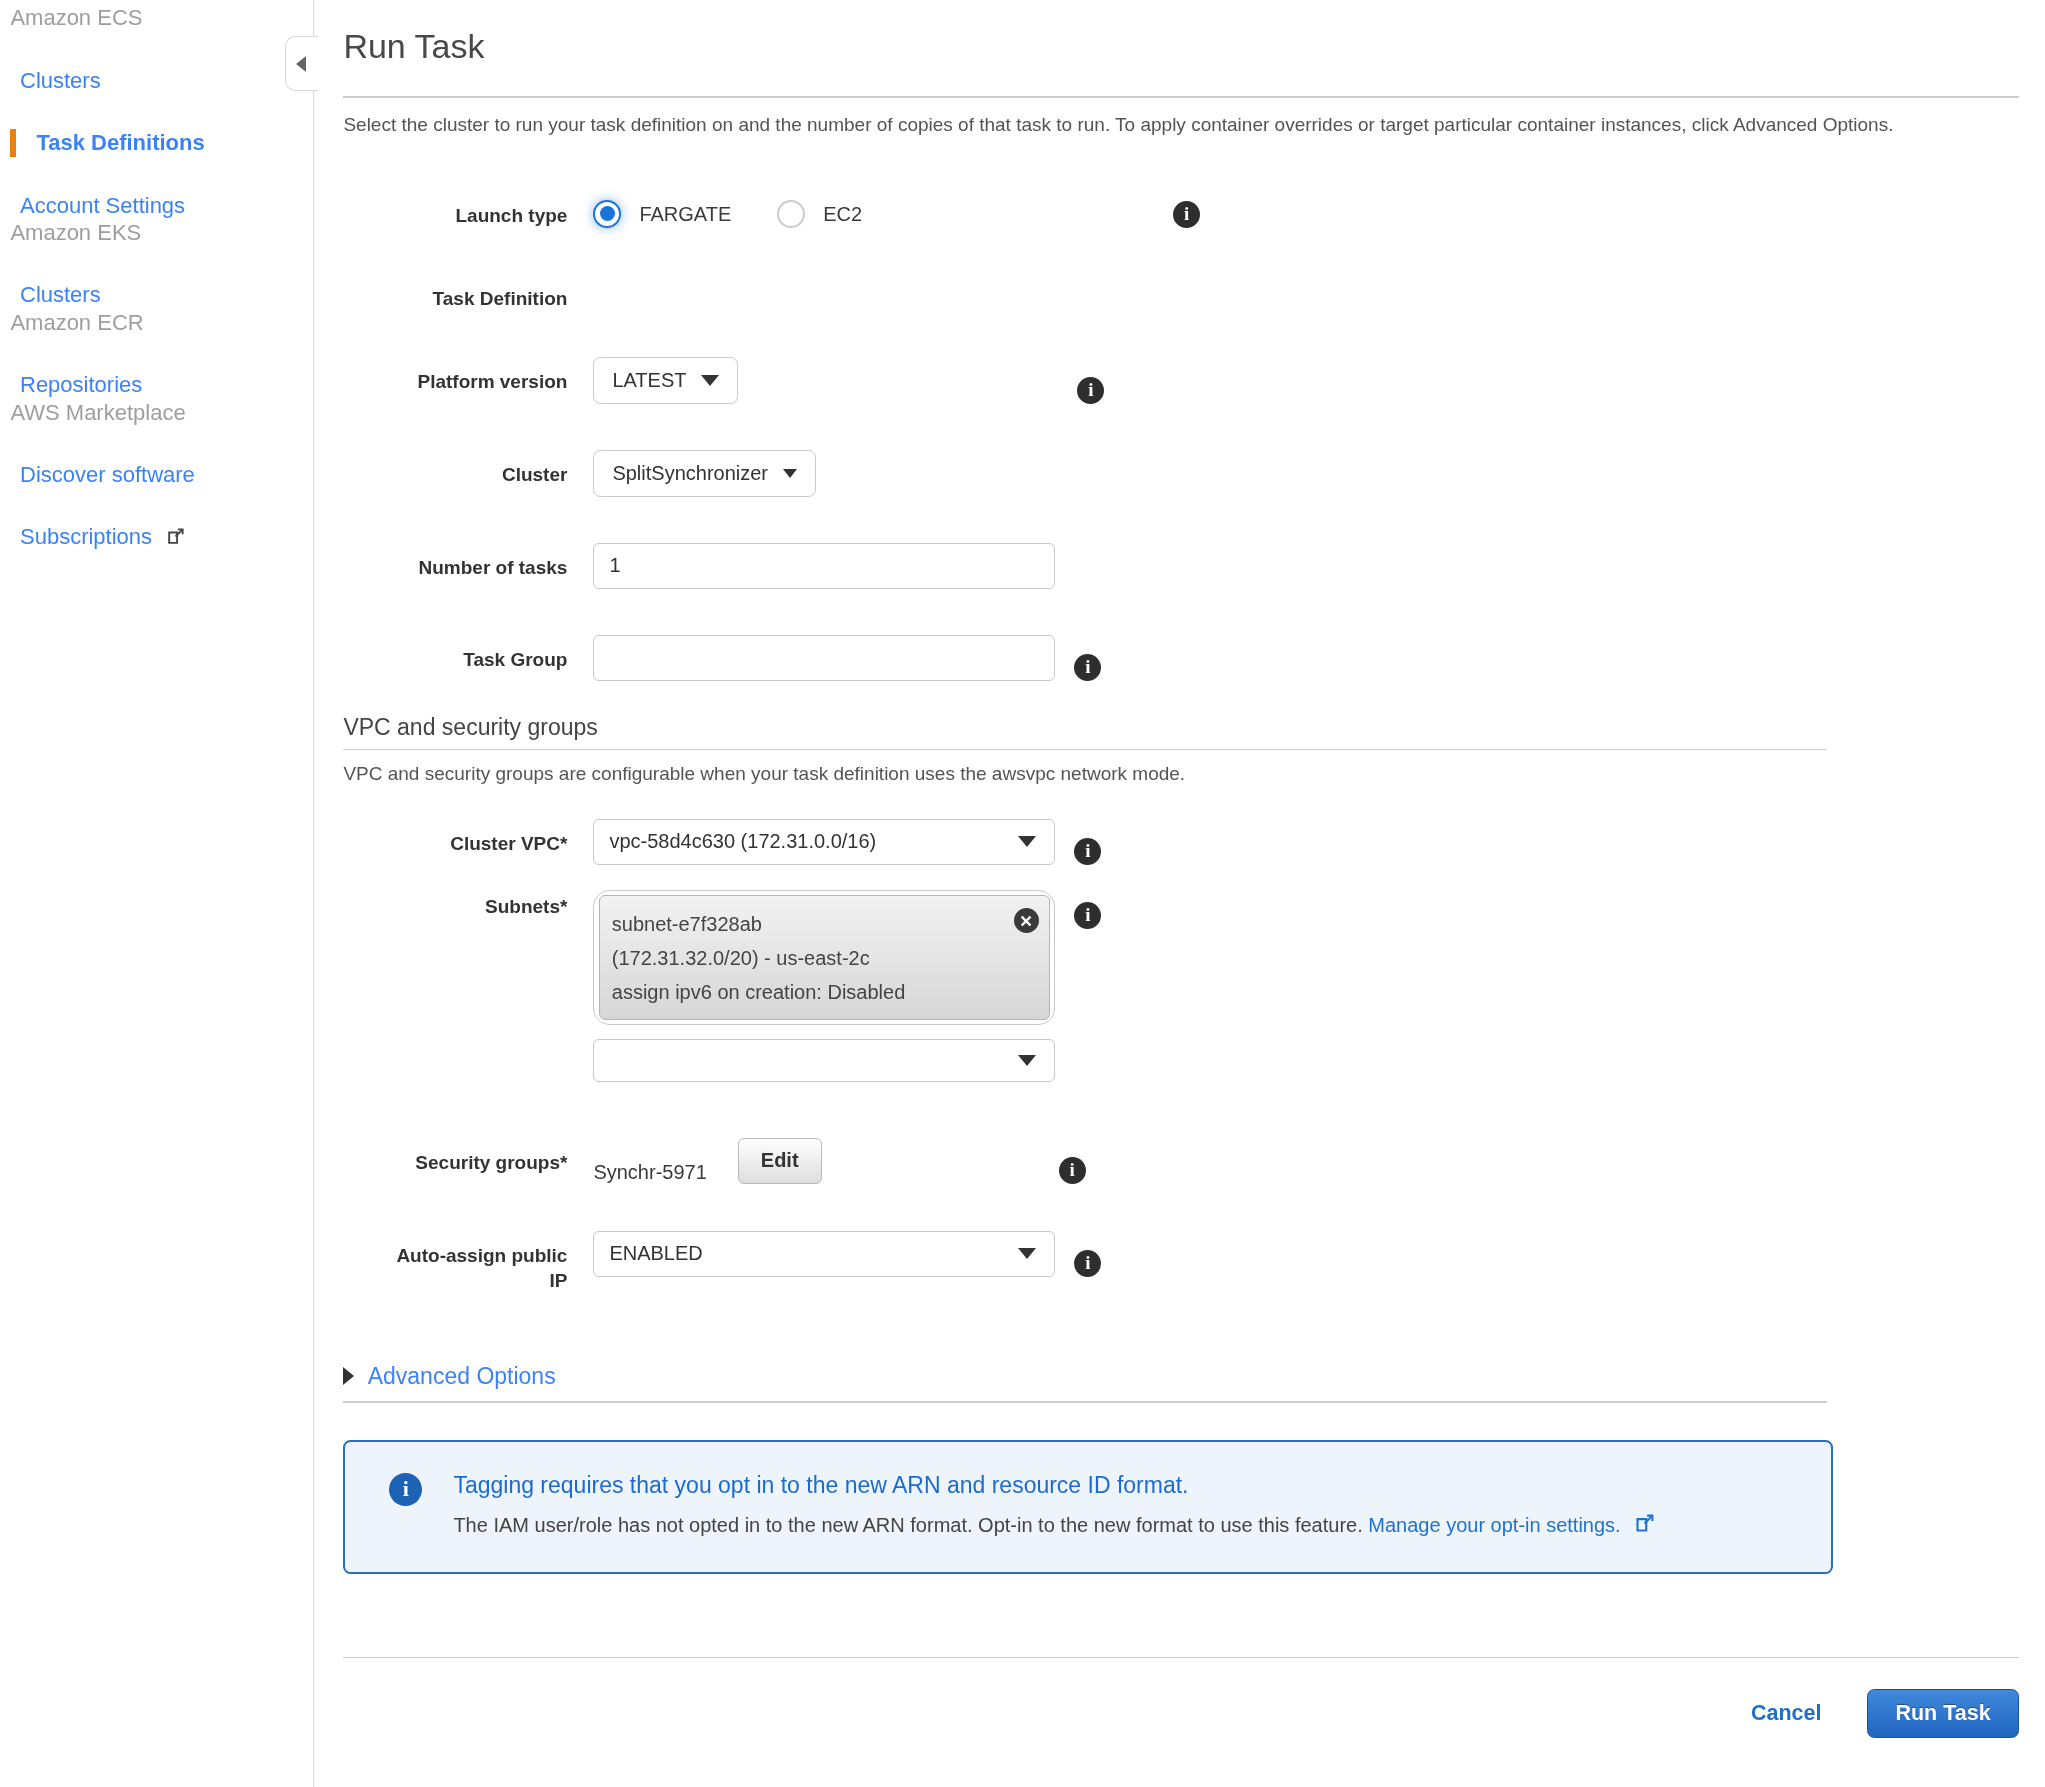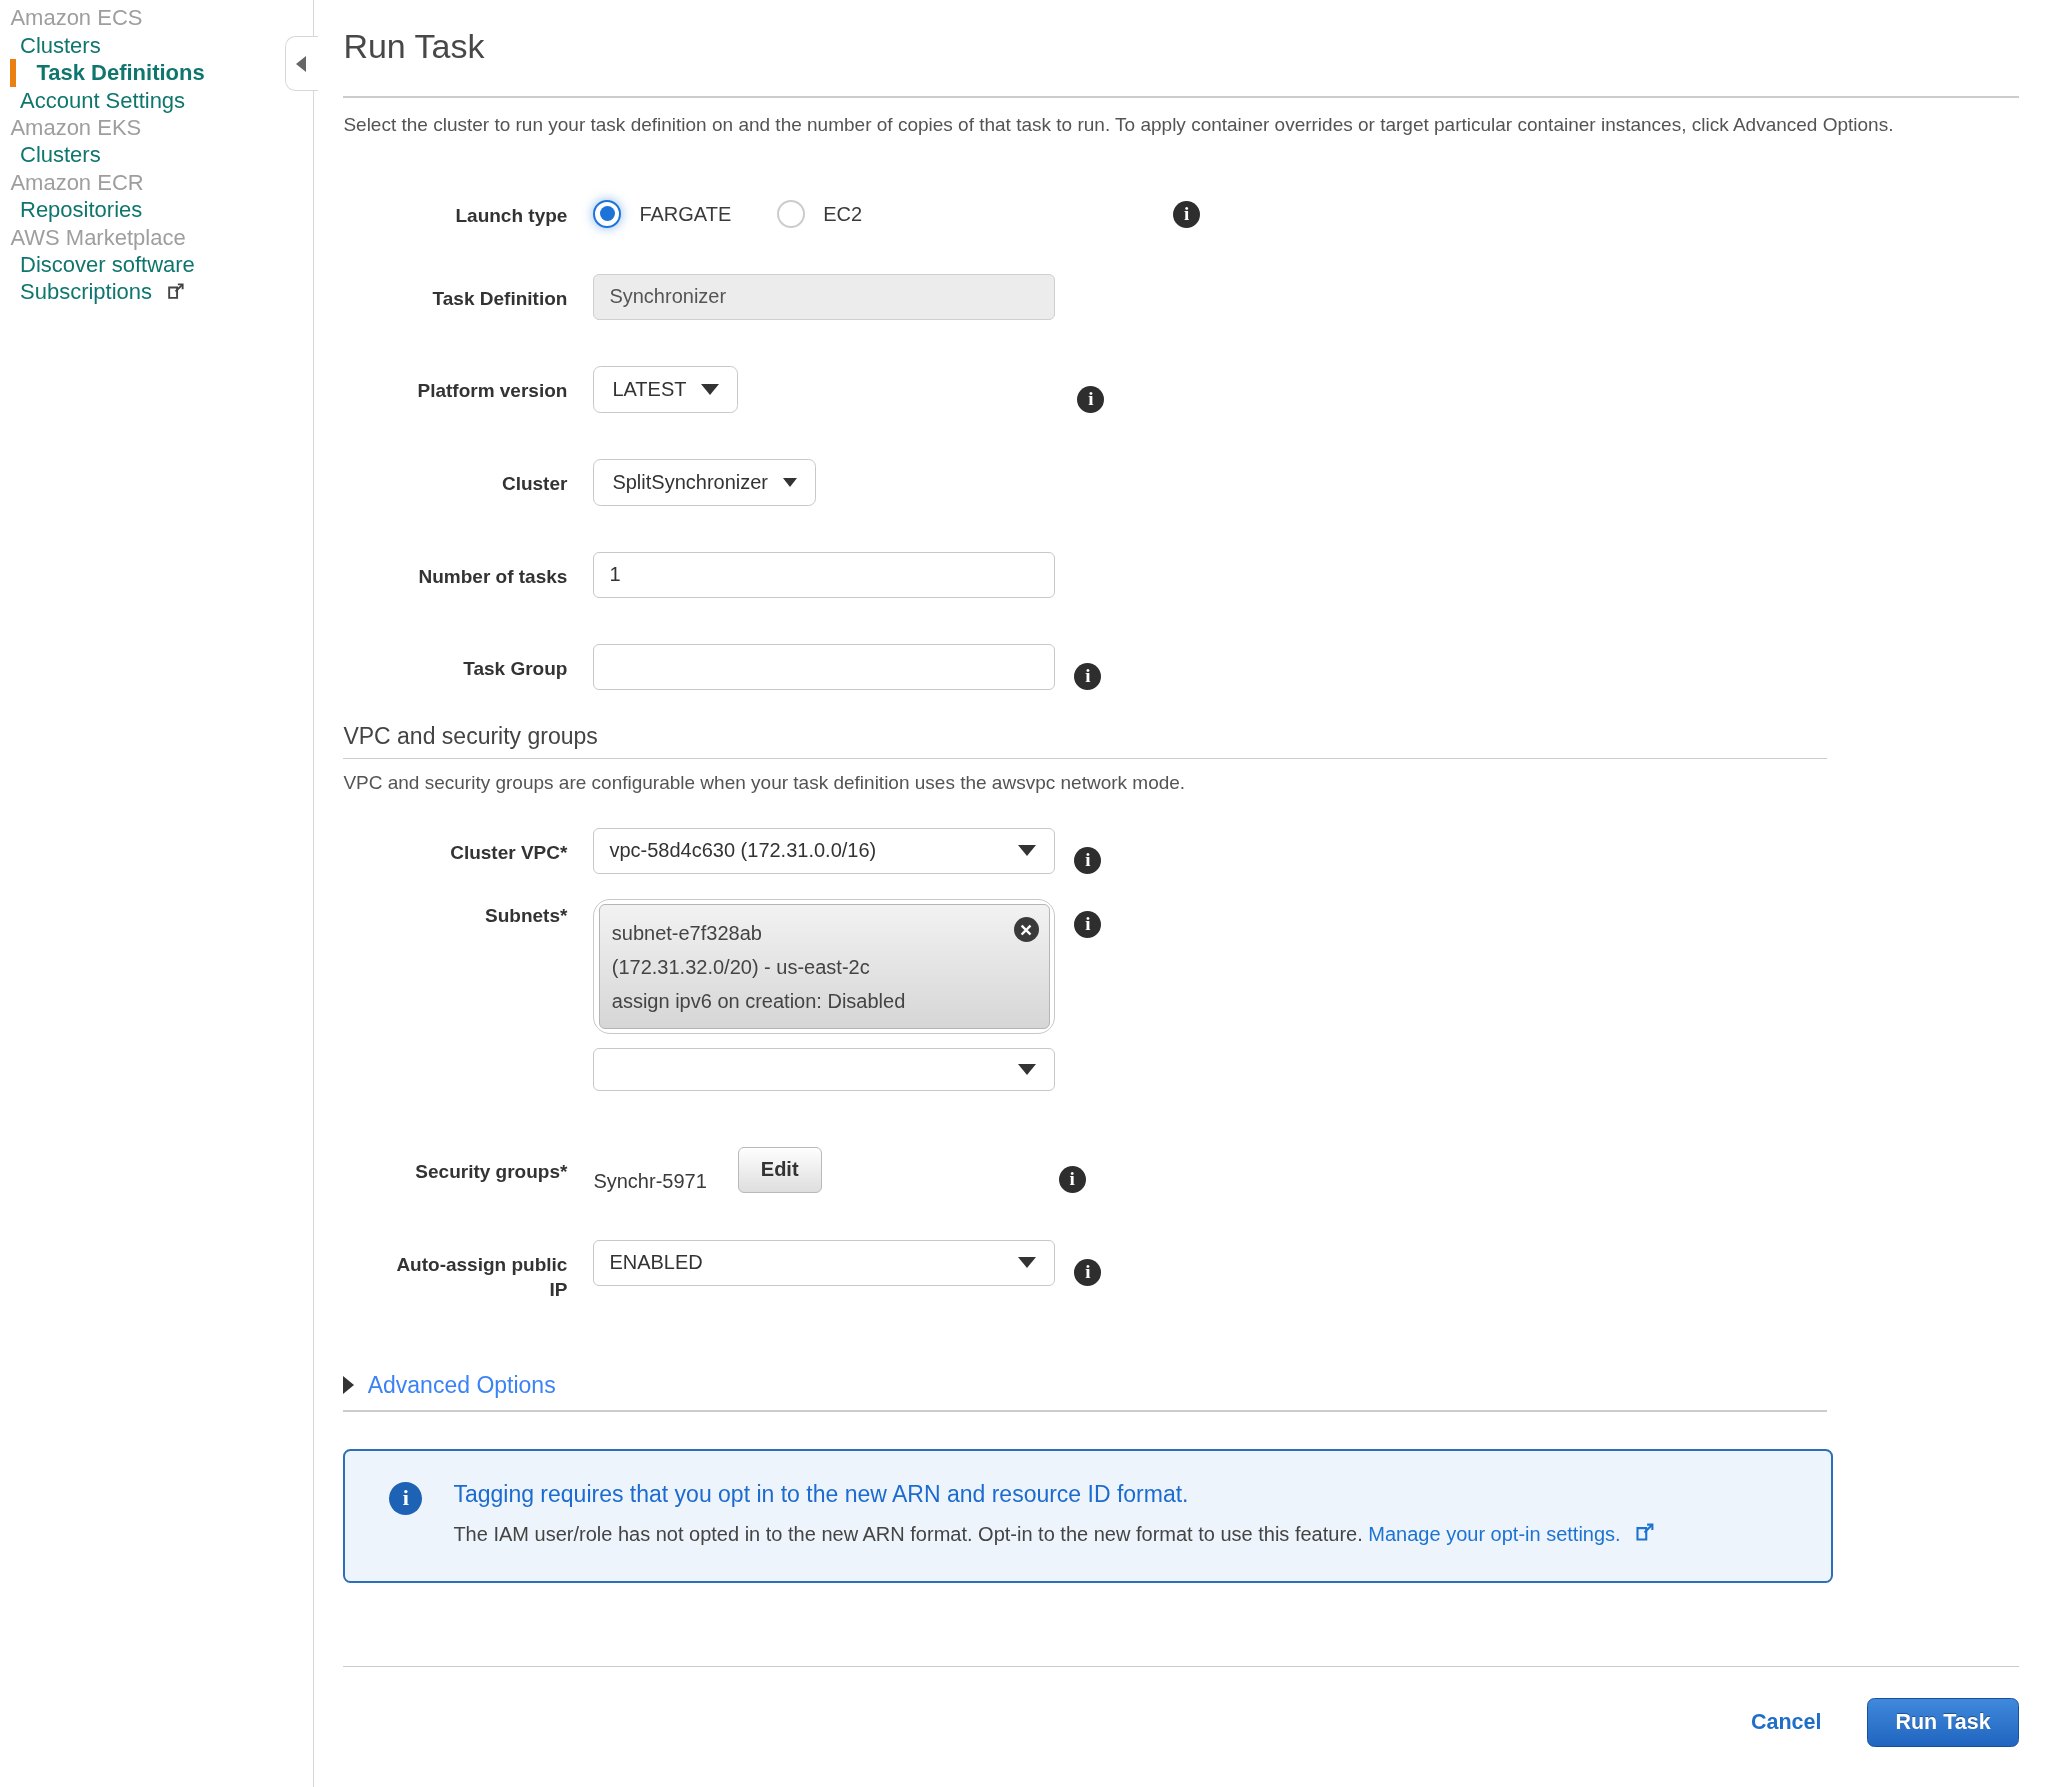--- a/index.html
+++ b/index.html
@@ -10,21 +10,21 @@
     position:relative; overflow:hidden;
   }
 
   
   .sidebar {
     position:absolute; top:0; left:0; width:314px; height:1788px;
     border-right:1.5px solid #d8d8d8; background:#fff; padding-top:4.4px;
   }
   .nav-row { font-size:22px; line-height:27.4px; height:27.4px; white-space:nowrap; }
   .nav-header { color:#9e9e9e; padding-left:10.4px; }
-  .nav-item { color:#0f766e; padding-left:20px; cursor:pointer; }
+  .nav-item { color:#3b82f6; padding-left:20px; cursor:pointer;margin-top:35px; }
   .nav-item.active {
     font-weight:700; margin-left:10.4px;
     border-left:6.7px solid #ec7f12; padding-left:20px;
   }
   .ext-icon { display:inline-block; vertical-align:-2.2px; margin-left:7.4px; }
 
   .collapse-tab {
     position:absolute; left:285px; top:36px; width:33px; height:55px;
     background:#fff; border:1.5px solid #d8d8d8; border-right:none;
     border-radius:10.4px 0 0 10.4px; z-index:5; cursor:pointer;
@@ -185,23 +185,20 @@
         <span class="radio sel"></span>
         <span class="radio-label">FARGATE</span>
         <span class="radio unsel"></span>
         <span class="radio-label">EC2</span>
         <span class="info-icon" style="margin-left:265px">i</span>
       </div>
     </div>
 
     <div class="frow">
       <div class="flabel">Task Definition</div>
-      <div class="fctrl">
-        <input class="text-input" disabled="" value="Synchronizer" style="">
-      </div>
     </div>
 
     <div class="frow">
       <div class="flabel">Platform version</div>
       <div class="fctrl">
         <span class="dd-button">
           <span>LATEST</span>
           <span class="caret-down"></span>
         </span>
         <span class="info-icon" style="margin-left:339px">i</span>

